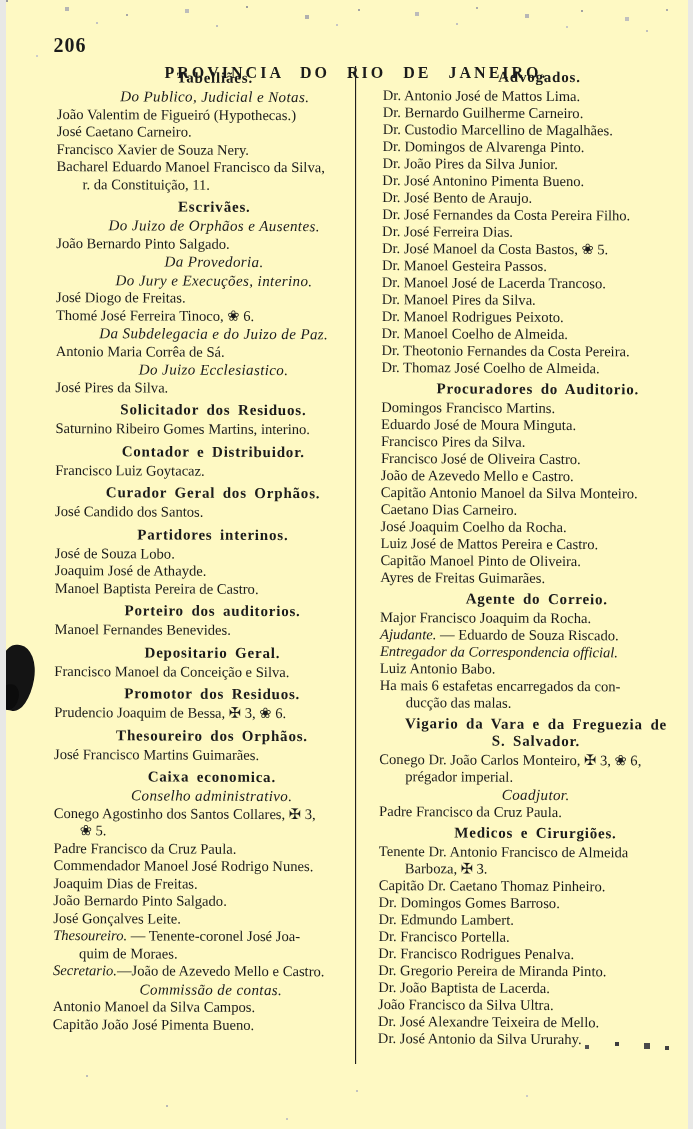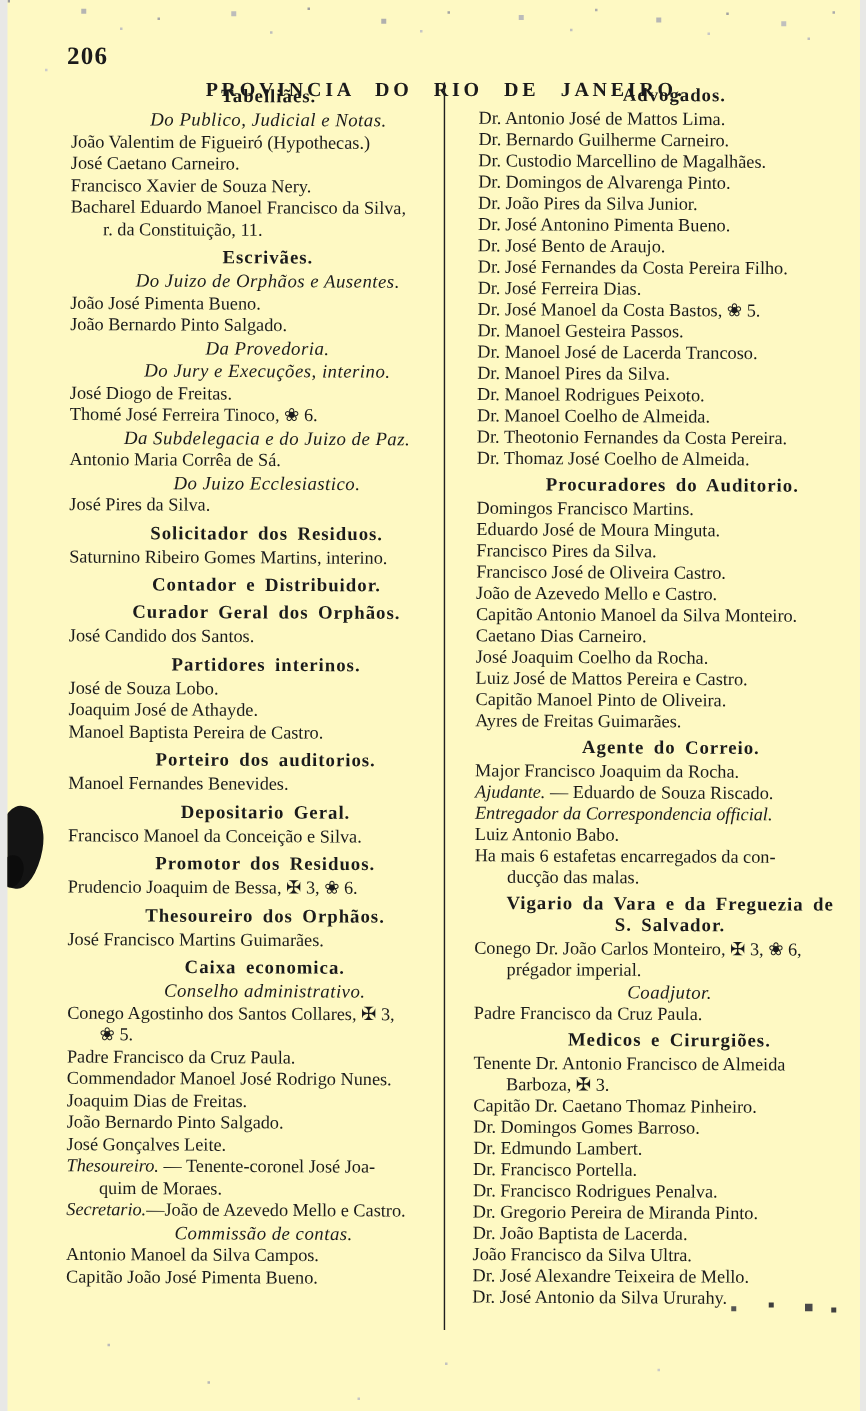--- a/index.html
+++ b/index.html
@@ -94,33 +94,33 @@
     <div class="cols">
       <div class="col col-left" id="col-left">
           <div class="entry heading">Tabelliães.</div>
           <div class="entry subheading">Do Publico, Judicial e Notas.</div>
           <div class="entry name">João Valentim de Figueiró (Hypothecas.)</div>
           <div class="entry name">José Caetano Carneiro.</div>
           <div class="entry name">Francisco Xavier de Souza Nery.</div>
           <div class="entry name">Bacharel Eduardo Manoel Francisco da Silva,<div class="cont">r. da Constituição, 11.</div></div>
           <div class="entry heading">Escrivães.</div>
           <div class="entry subheading">Do Juizo de Orphãos e Ausentes.</div>
-          <div class="entry name">João José Pimenta Bueno.</div>
           <div class="entry name">João Bernardo Pinto Salgado.</div>
           <div class="entry subheading">Da Provedoria.</div>
           <div class="entry subheading">Do Jury e Execuções, interino.</div>
           <div class="entry name">José Diogo de Freitas.</div>
           <div class="entry name">Thomé José Ferreira Tinoco, ❀ 6.</div>
           <div class="entry subheading">Da Subdelegacia e do Juizo de Paz.</div>
           <div class="entry name">Antonio Maria Corrêa de Sá.</div>
           <div class="entry subheading">Do Juizo Ecclesiastico.</div>
           <div class="entry name">José Pires da Silva.</div>
           <div class="entry heading">Solicitador dos Residuos.</div>
           <div class="entry name">Saturnino Ribeiro Gomes Martins, interino.</div>
           <div class="entry heading">Contador e Distribuidor.</div>
+          <div class="entry name">Francisco Luiz Goytacaz.</div>
           <div class="entry heading">Curador Geral dos Orphãos.</div>
           <div class="entry name">José Candido dos Santos.</div>
           <div class="entry heading">Partidores interinos.</div>
           <div class="entry name">José de Souza Lobo.</div>
           <div class="entry name">Joaquim José de Athayde.</div>
           <div class="entry name">Manoel Baptista Pereira de Castro.</div>
           <div class="entry heading">Porteiro dos auditorios.</div>
           <div class="entry name">Manoel Fernandes Benevides.</div>
           <div class="entry heading">Depositario Geral.</div>
           <div class="entry name">Francisco Manoel da Conceição e Silva.</div>

